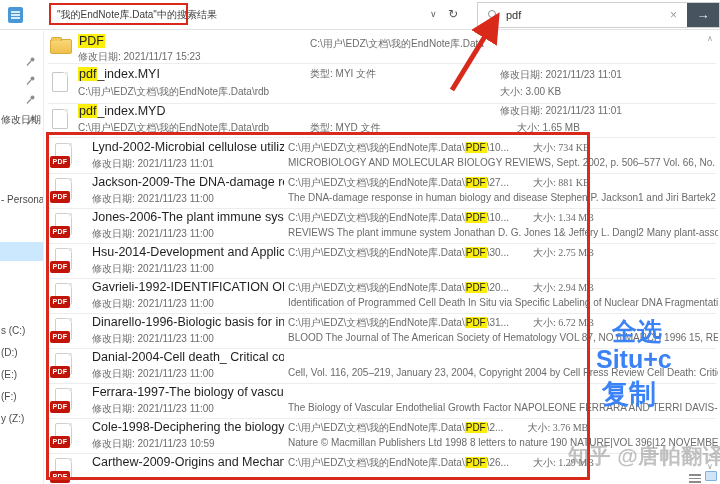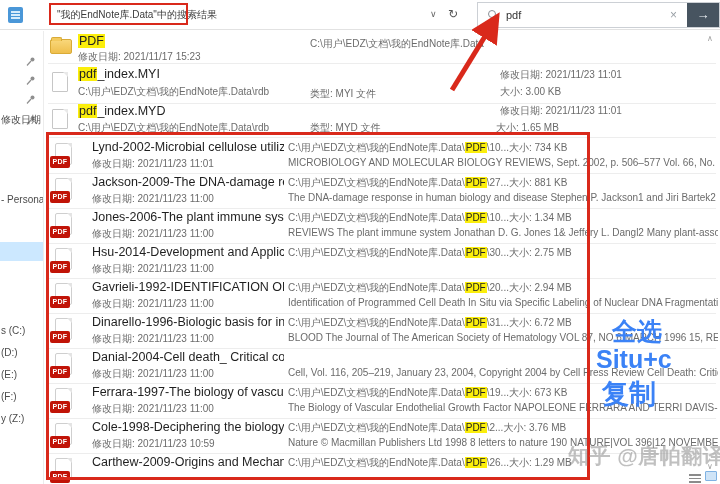--- a/index.html
+++ b/index.html
@@ -26,21 +26,21 @@
   .sidebar{position:absolute;left:0;top:31px;width:44px;height:453px;background:#fff;border-right:1px solid #ececec;overflow:hidden;z-index:1;}
   .pin{position:absolute;left:26px;width:11px;height:11px;}
   .side-frag{position:absolute;left:1px;font-size:10px;color:#4a4a4a;white-space:nowrap;}
   .side-sel{position:absolute;left:0;top:211px;width:44px;height:19px;background:#cce8ff;}
 
   
   .row{position:absolute;border-bottom:1px solid #ededed;width:668px;left:48px;}
   .nm{position:absolute;font-size:12.5px;color:#1f1f1f;white-space:nowrap;}
   .sec{position:absolute;font-size:10px;color:#6b6b6b;white-space:nowrap;}
   .hl{background:#fbee0b;color:#222;padding:0 1px;}
-  .ml{margin-left:0;}
+  .ml{margin-left:24px;font-family:Liberation Serif, serif;}
 
   .folder-icon{position:absolute;left:2px;top:6px;width:22px;height:15px;background:linear-gradient(#f9d77a,#efbf4d);border:1px solid #d9ab37;border-radius:2px;}
   .folder-icon::before{content:"";position:absolute;left:0;top:-3px;width:9px;height:3px;background:#f3ca5e;border:1px solid #d9ab37;border-bottom:none;border-radius:2px 2px 0 0;}
   .page-icon{position:absolute;left:4px;width:16px;height:20px;background:#fff;border:1px solid #c6c6c6;border-radius:1px;}
   .page-icon::after{content:"";position:absolute;right:-1px;top:-1px;border-style:solid;border-width:0 5px 5px 0;border-color:transparent #e9e9e9 transparent transparent;}
 
   .pdficon{position:absolute;left:2px;top:4px;width:22px;height:26px;}
   .pdficon .pg{position:absolute;top:0;right:0;width:17px;height:22px;background:#fff;border:1px solid #cfcfcf;border-radius:2px;}
   .pdficon .pg::after{content:"";position:absolute;right:-1px;top:-1px;border-style:solid;border-width:0 5px 5px 0;border-color:transparent #e4e4e4 transparent transparent;}
   .pdficon .band{position:absolute;left:0;bottom:1px;width:20px;height:12px;background:#c11307;border-radius:2px;color:#fff;font-size:7px;font-weight:bold;text-align:center;line-height:12px;letter-spacing:.3px;}
@@ -118,32 +118,32 @@
     <span class="folder-icon"></span>
     <span class="nm" style="left:30px;top:1px"><span class="hl">PDF</span></span>
     <span class="sec" style="left:30px;top:17px">修改日期: 2021/11/17 15:23</span>
     <span class="sec" style="left:262px;top:4px">C:\用户\EDZ\文档\我的EndNote库.Data</span>
   </div>
 
   <div class="row" style="top:64px;height:40px">
     <span class="page-icon" style="top:8px"></span>
     <span class="nm" style="left:30px;top:3px"><span class="hl">pdf</span><span>_index.MYI</span></span>
     <span class="sec" style="left:30px;top:21px">C:\用户\EDZ\文档\我的EndNote库.Data\rdb</span>
-    <span class="sec" style="left:262px;top:23px">类型: MYI 文件</span>
+    <span class="sec" style="left:262px;top:3px">类型: MYI 文件</span>
     <span class="sec" style="left:452px;top:4px">修改日期: 2021/11/23 11:01</span>
     <span class="sec" style="left:452px;top:21px">大小: 3.00 KB</span>
   </div>
 
   <div class="row" style="top:104px;height:34px">
     <span class="page-icon" style="top:5px"></span>
     <span class="nm" style="left:30px;top:0px"><span class="hl">pdf</span><span>_index.MYD</span></span>
     <span class="sec" style="left:30px;top:17px">C:\用户\EDZ\文档\我的EndNote库.Data\rdb</span>
     <span class="sec" style="left:262px;top:17px">类型: MYD 文件</span>
     <span class="sec" style="left:452px;top:0px">修改日期: 2021/11/23 11:01</span>
-    <span class="sec" style="left:448px;top:17px">大小: 1.65 MB</span>
+    <span class="sec" style="left:469px;top:17px">大小: 1.65 MB</span>
   </div>
 
   <div id="pdf-file-list">
     <div class="row frow" style="top: 139px;">
       <span class="pdficon">
         <span class="pg"></span>
         <span class="band">PDF</span>
       </span>
       <span class="nm">Lynd-2002-Microbial cellulose utilizat...</span>
       <span class="sec fdate">修改日期: 2021/11/23 11:01</span>
@@ -215,21 +215,20 @@
       <span class="sec l2"><span>Cell, Vol. 116, 205–219, January 23, 2004, Copyright 2004 by Cell Press Review Cell Death: Critical C...</span><span class="ml"></span></span>
     </div>
 
     <div class="row frow" style="top: 384px;">
       <span class="pdficon">
         <span class="pg"></span>
         <span class="band">PDF</span>
       </span>
       <span class="nm">Ferrara-1997-The biology of vascular ...</span>
       <span class="sec fdate">修改日期: 2021/11/23 11:00</span>
-      <span class="sec l1"><span>C:\用户\EDZ\文档\我的EndNote库.Data\</span><span class="hl">PDF</span><span>\19...</span><span class="ml">大小: 673 KB</span></span>
       <span class="sec l2"><span>The Biology of Vascular Endothelial Growth Factor NAPOLEONE FERRARA AND TERRI DAVIS-SMY...</span><span class="ml"></span></span>
     </div>
 
     <div class="row frow" style="top: 419px;">
       <span class="pdficon">
         <span class="pg"></span>
         <span class="band">PDF</span>
       </span>
       <span class="nm">Cole-1998-Deciphering the biology o...</span>
       <span class="sec fdate">修改日期: 2021/11/23 10:59</span>

